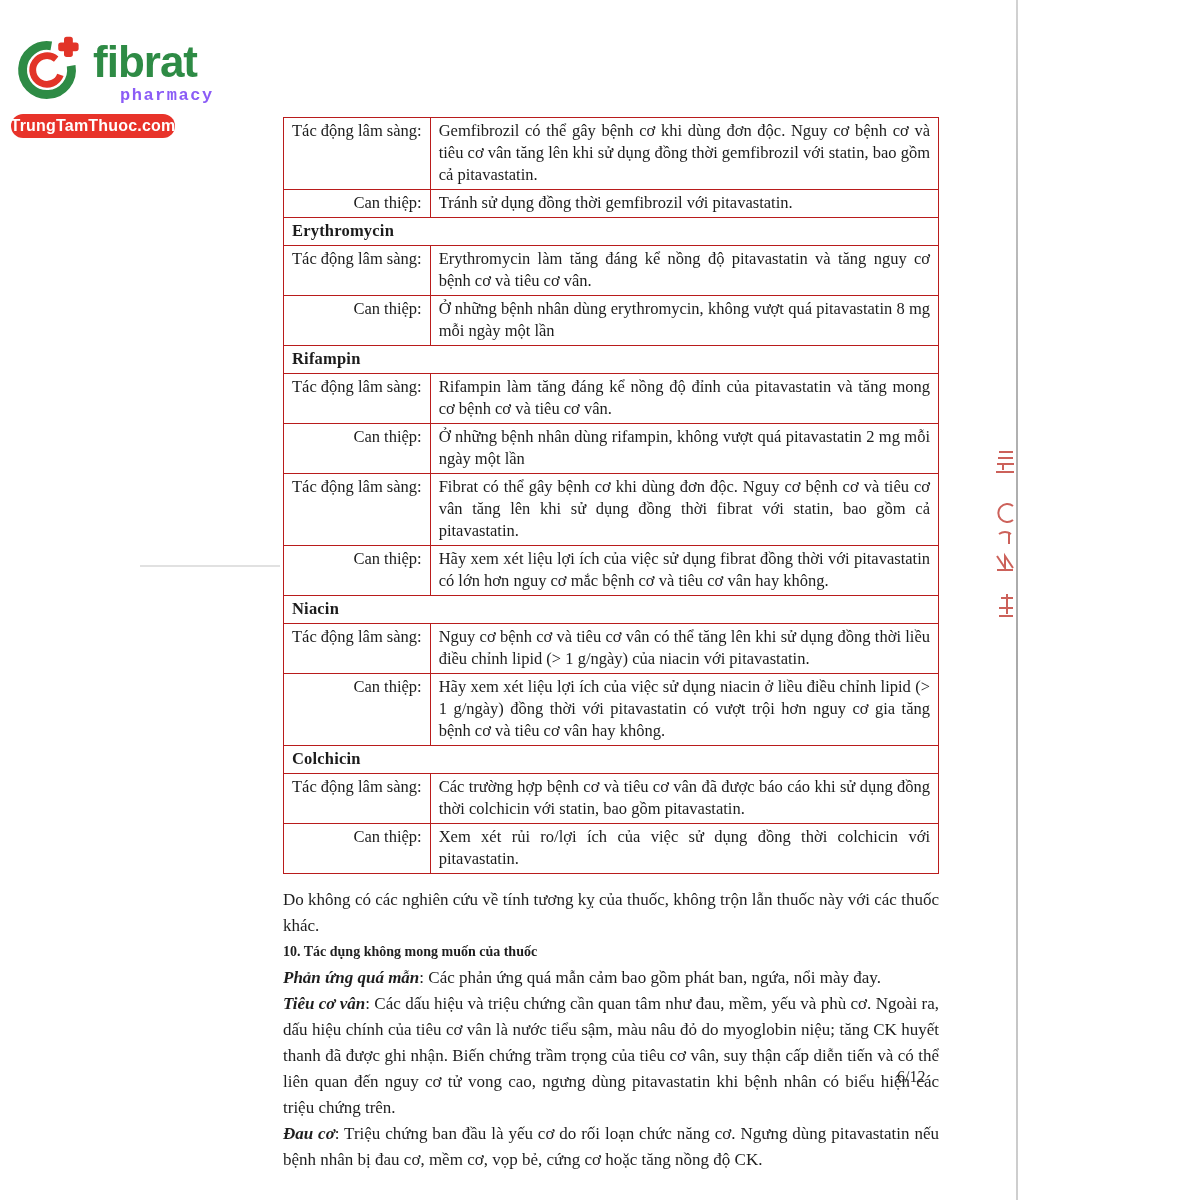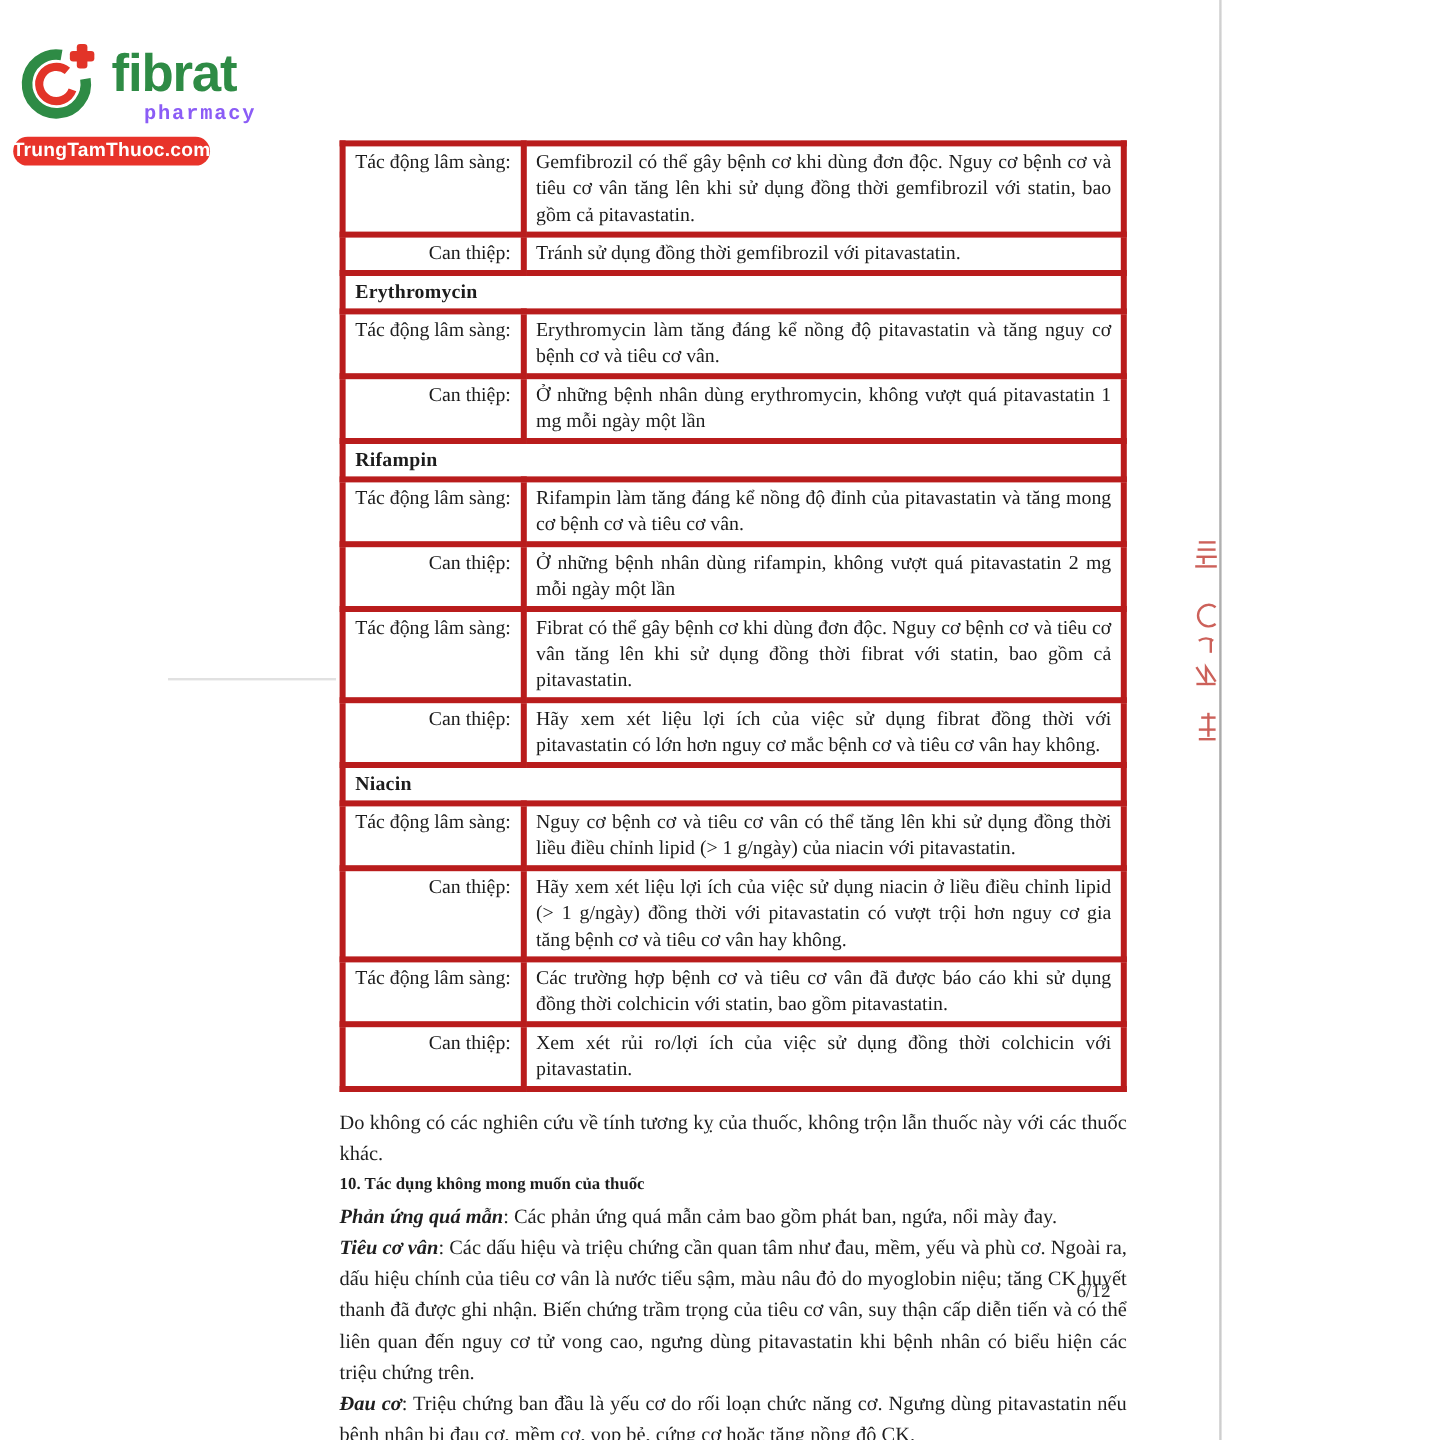--- a/index.html
+++ b/index.html
@@ -29,21 +29,21 @@
     display:flex; align-items:center; justify-content:center; letter-spacing:0.2px;
   }
 
   
   .content { position:absolute; left:283px; top:117px; width:656px; }
 
   table.interactions {
     width:100%; border-collapse:collapse; font-size:16.5px; color:#1c1c1c;
   }
   table.interactions td {
-    border:5px solid #b91c1c; vertical-align:top; line-height:22px;
+    border:1px solid #b91c1c; vertical-align:top; line-height:22px;
     padding:2px 8px 3px 8px;
     margin-top:24px;
   }
   td.lbl { width:146px; text-align:right; padding-right:7px; white-space:nowrap; }
   td.val { text-align:justify; }
   td.drug-header { font-weight:bold; padding-left:6px; letter-spacing:0.2px; }
 
   .below-table { margin-top:13px; font-size:17px; line-height:26px; }
   .para { text-align:justify; }
   .heading { font-size:14px; font-weight:bold; }
@@ -93,21 +93,21 @@
           </tr>
           <tr>
             <td colspan="2" class="drug-header">Erythromycin</td>
           </tr>
           <tr>
             <td class="lbl">Tác động lâm sàng:</td>
             <td class="val">Erythromycin làm tăng đáng kể nồng độ pitavastatin và tăng nguy cơ bệnh cơ và tiêu cơ vân.</td>
           </tr>
           <tr>
             <td class="lbl">Can thiệp:</td>
-            <td class="val">Ở những bệnh nhân dùng erythromycin, không vượt quá pitavastatin 1 mg mỗi ngày một lần</td>
+            <td class="val">Ở những bệnh nhân dùng erythromycin, không vượt quá pitavastatin 8 mg mỗi ngày một lần</td>
           </tr>
           <tr>
             <td colspan="2" class="drug-header">Rifampin</td>
           </tr>
           <tr>
             <td class="lbl">Tác động lâm sàng:</td>
             <td class="val">Rifampin làm tăng đáng kể nồng độ đỉnh của pitavastatin và tăng mong cơ bệnh cơ và tiêu cơ vân.</td>
           </tr>
           <tr>
             <td class="lbl">Can thiệp:</td>
@@ -124,20 +124,23 @@
           <tr>
             <td colspan="2" class="drug-header">Niacin</td>
           </tr>
           <tr>
             <td class="lbl">Tác động lâm sàng:</td>
             <td class="val">Nguy cơ bệnh cơ và tiêu cơ vân có thể tăng lên khi sử dụng đồng thời liều điều chỉnh lipid (&gt; 1 g/ngày) của niacin với pitavastatin.</td>
           </tr>
           <tr>
             <td class="lbl">Can thiệp:</td>
             <td class="val">Hãy xem xét liệu lợi ích của việc sử dụng niacin ở liều điều chỉnh lipid (&gt; 1 g/ngày) đồng thời với pitavastatin có vượt trội hơn nguy cơ gia tăng bệnh cơ và tiêu cơ vân hay không.</td>
+          </tr>
+          <tr>
+            <td colspan="2" class="drug-header">Colchicin</td>
           </tr>
           <tr>
             <td class="lbl">Tác động lâm sàng:</td>
             <td class="val">Các trường hợp bệnh cơ và tiêu cơ vân đã được báo cáo khi sử dụng đồng thời colchicin với statin, bao gồm pitavastatin.</td>
           </tr>
           <tr>
             <td class="lbl">Can thiệp:</td>
             <td class="val">Xem xét rủi ro/lợi ích của việc sử dụng đồng thời colchicin với pitavastatin.</td>
           </tr>
         </tbody>

